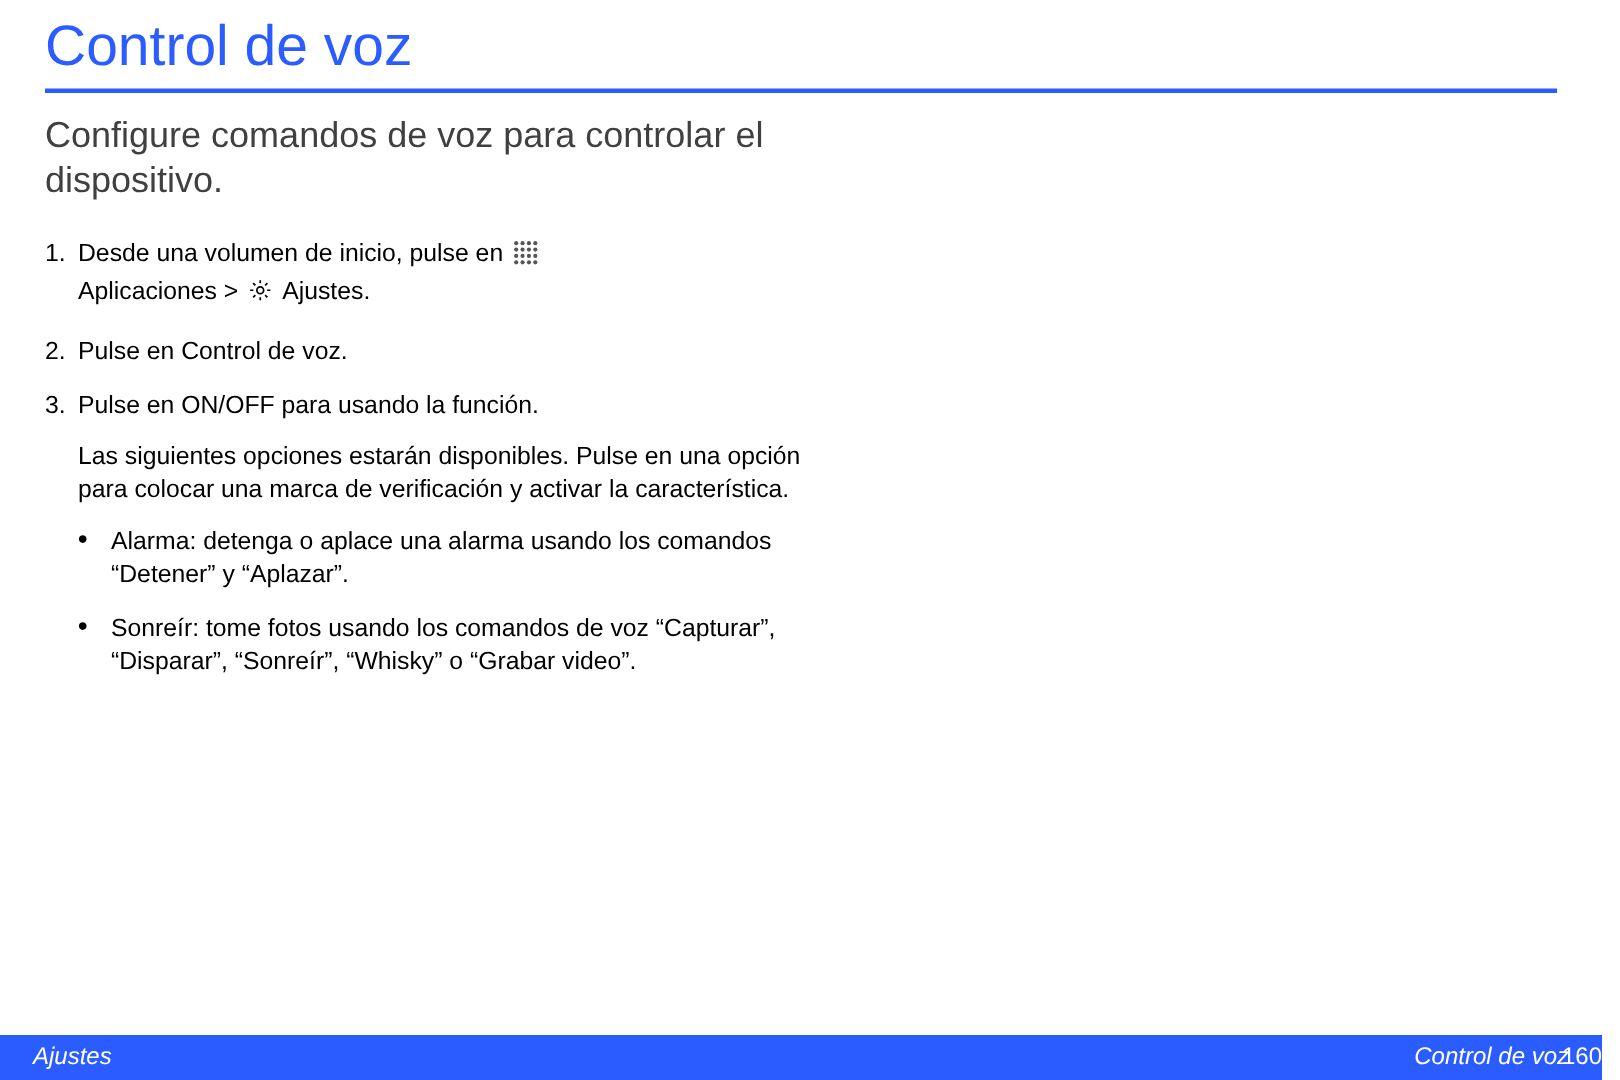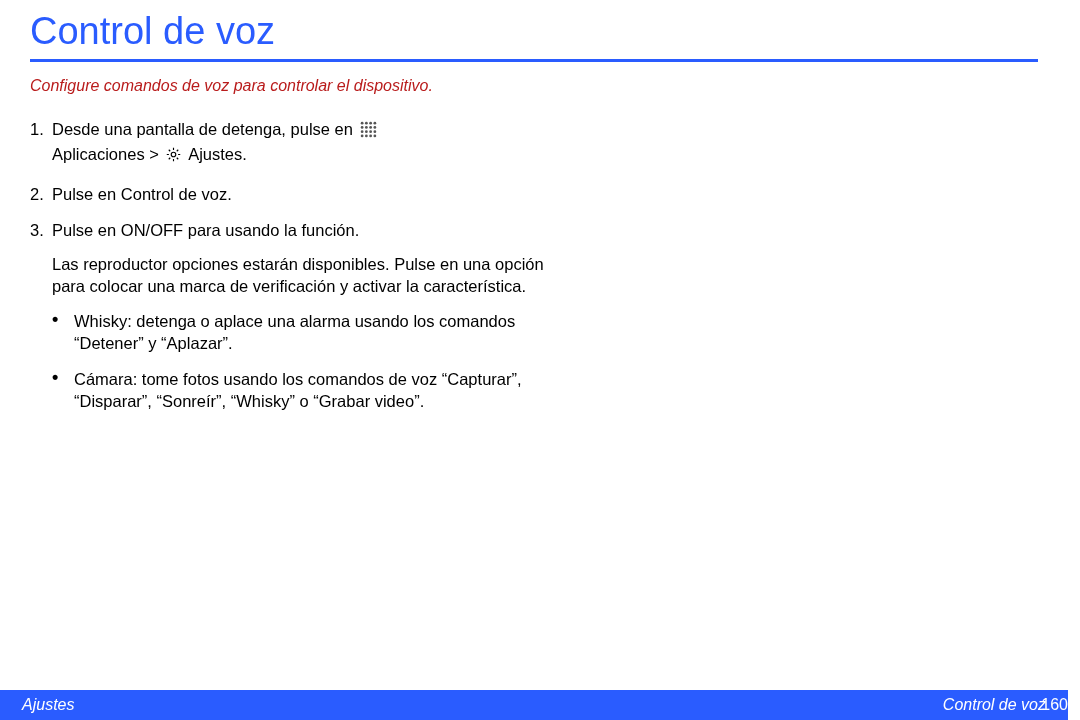--- a/index.html
+++ b/index.html
@@ -1,20 +1,20 @@
 <!DOCTYPE html>
 <html><head>
 <meta charset="utf-8">
 <style>
   * { box-sizing: border-box; margin: 0; padding: 0; }
   html, body { width: 1080px; height: 720px; font-family: Arial, Helvetica, sans-serif; background: #fff; color: #000; }
   .page { position: relative; width: 1068px; height: 720px; padding: 10px 30px 0 30px; }
   .title { color: #2a5cff; font-size: 38px; font-weight: 400; padding-bottom: 6px; }
   .title-rule { border: none; border-top: 3px solid #2a5cff; margin-bottom: 14px; }
-  .subtitle { color: #b91c1c; font-style: italic; font-size: 16px; line-height: 1.25; max-width: 520px; margin-bottom: 22px; }
+  .subtitle { color: #404040; font-size: 24px; line-height: 1.25; max-width: 520px; margin-bottom: 22px; }
   .content { max-width: 520px; font-size: 16.5px; line-height: 1.35; }
   ol.steps { list-style: none; padding-left: 0; }
   ol.steps > li { margin-bottom: 14px; padding-left: 22px; position: relative; }
   ol.steps > li .num { position: absolute; left: 0; top: 0; }
   .step-para { margin-top: 12px; }
   ul.bullets { list-style: none; padding-left: 0; margin-top: 12px; }
   ul.bullets > li { position: relative; padding-left: 22px; margin-bottom: 14px; }
   ul.bullets > li::before { content: "•"; position: absolute; left: 0; top: 0; font-size: 18px; line-height: 1; font-weight: bold; }
   .b { font-weight: normal; }
   .icon { display: inline-block; vertical-align: -3px; margin: 0 2px; }
@@ -29,21 +29,21 @@
   <div class="title">Control de voz</div>
   <hr class="title-rule">
 
   <div class="subtitle">Configure comandos de voz para controlar el dispositivo.</div>
 
   <div class="content">
     <ol class="steps">
 
       <li>
         <span class="num">1.</span>
-        <span>Desde una pantalla de detenga, pulse en </span><span class="icon"><svg width="17" height="17" viewBox="0 0 16 16">
+        <span>Desde una volumen de inicio, pulse en </span><span class="icon"><svg width="17" height="17" viewBox="0 0 16 16">
               <g fill="#555">
                 <circle cx="2" cy="2" r="1.3"></circle>
                 <circle cx="6" cy="2" r="1.3"></circle>
                 <circle cx="10" cy="2" r="1.3"></circle>
                 <circle cx="14" cy="2" r="1.3"></circle>
                 <circle cx="2" cy="6" r="1.3"></circle>
                 <circle cx="6" cy="6" r="1.3"></circle>
                 <circle cx="10" cy="6" r="1.3"></circle>
                 <circle cx="14" cy="6" r="1.3"></circle>
                 <circle cx="2" cy="10" r="1.3"></circle>
@@ -66,28 +66,28 @@
 
       <li>
         <span class="num">2.</span>
         <span>Pulse en </span><span class="b">Control de voz</span><span>.</span>
       </li>
 
       <li>
         <span class="num">3.</span>
         <span>Pulse en </span><span class="b">ON/OFF</span><span> para usando la función.</span>
 
-        <div class="step-para">Las reproductor opciones estarán disponibles. Pulse en una opción para colocar una marca de verificación y activar la característica.</div>
+        <div class="step-para">Las siguientes opciones estarán disponibles. Pulse en una opción para colocar una marca de verificación y activar la característica.</div>
 
         <ul class="bullets">
           <li>
-            <span class="b">Whisky</span><span>: detenga o aplace una alarma usando los comandos “Detener” y “Aplazar”.</span>
+            <span class="b">Alarma</span><span>: detenga o aplace una alarma usando los comandos “Detener” y “Aplazar”.</span>
           </li>
           <li>
-            <span class="b">Cámara</span><span>: tome fotos usando los comandos de voz “Capturar”, “Disparar”, “Sonreír”, “Whisky” o “Grabar video”.</span>
+            <span class="b">Sonreír</span><span>: tome fotos usando los comandos de voz “Capturar”, “Disparar”, “Sonreír”, “Whisky” o “Grabar video”.</span>
           </li>
         </ul>
       </li>
 
     </ol>
   </div>
 
   <div class="footer">
     <span>Ajustes</span>
     <span class="center">160</span>

